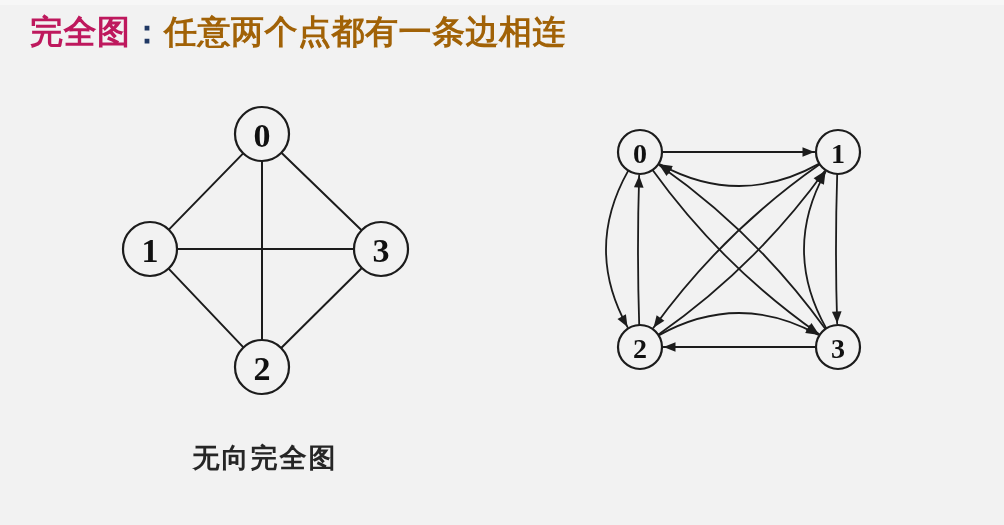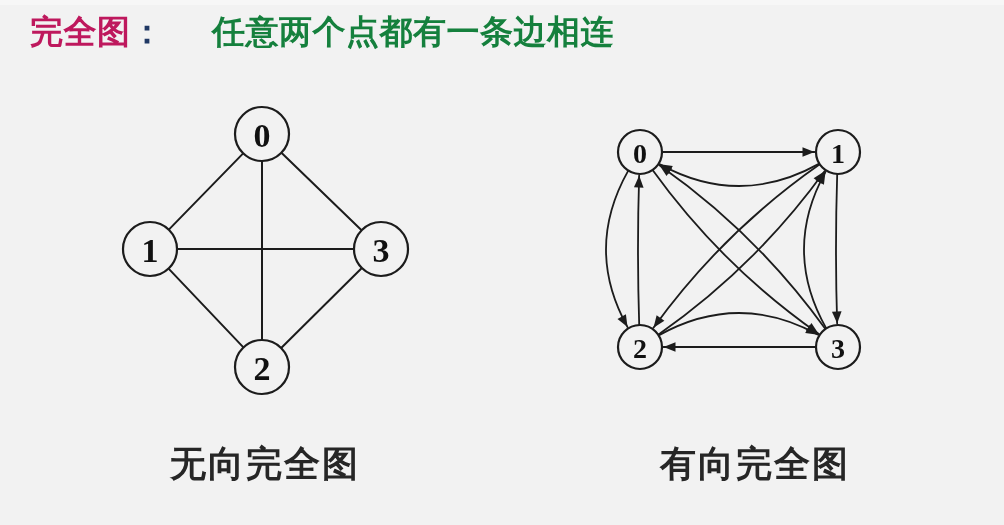--- a/index.html
+++ b/index.html
@@ -42,32 +42,31 @@
     font-family: "Liberation Sans", "DejaVu Sans", sans-serif;
   }
   #title .kw {
     color: #be185d;
   }
   #title .colon {
     color: #203864;
     font-weight: 700;
   }
   #title .rest {
-    color: #15803d;
+    color: #a16207;
     font-weight: 700;
-    margin-left: 48px;
   }
   .graph-svg {
     position: absolute;
     top: 0;
     left: 0;
   }
   .caption {
     position: absolute;
-    font-size: 36px;
+    font-size: 27px;
     font-weight: 700;
     color: #262626;
     letter-spacing: 2px;
     white-space: nowrap;
     text-align: center;
     font-family: "Liberation Sans", "DejaVu Sans", sans-serif;
   }
   #caption-left {
     left: 110px;
     top: 440px;
@@ -180,15 +179,14 @@
         <circle cx="640" cy="347" r="22" class="node-circle"></circle>
         <text x="640" y="348" class="node-label" font-size="28">2</text>
       </g>
       <g>
         <circle cx="838" cy="347" r="22" class="node-circle"></circle>
         <text x="838" y="348" class="node-label" font-size="28">3</text>
       </g>
     </svg>
 
   <div class="caption" id="caption-left">无向完全图</div>
-  <div class="caption" id="caption-right">有向完全图</div>
 
 </div>
 
 </body></html>

